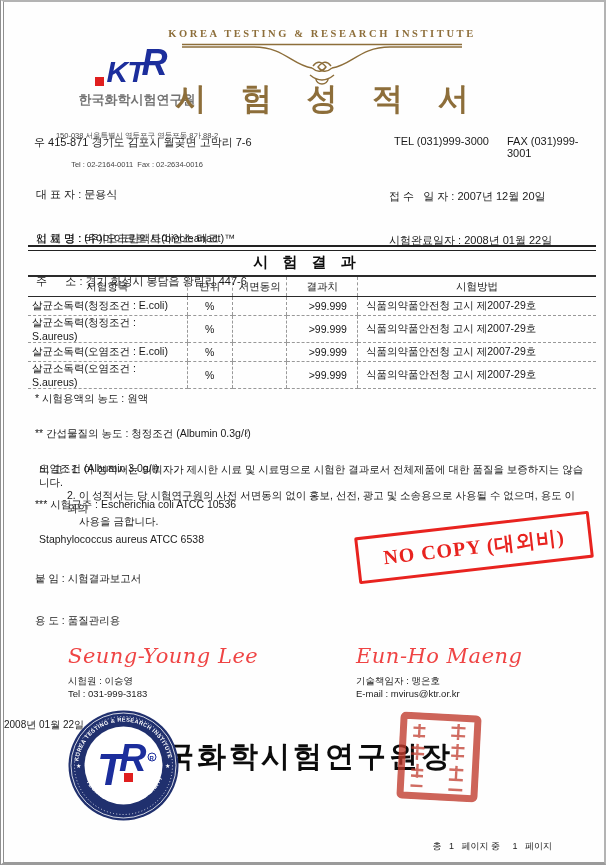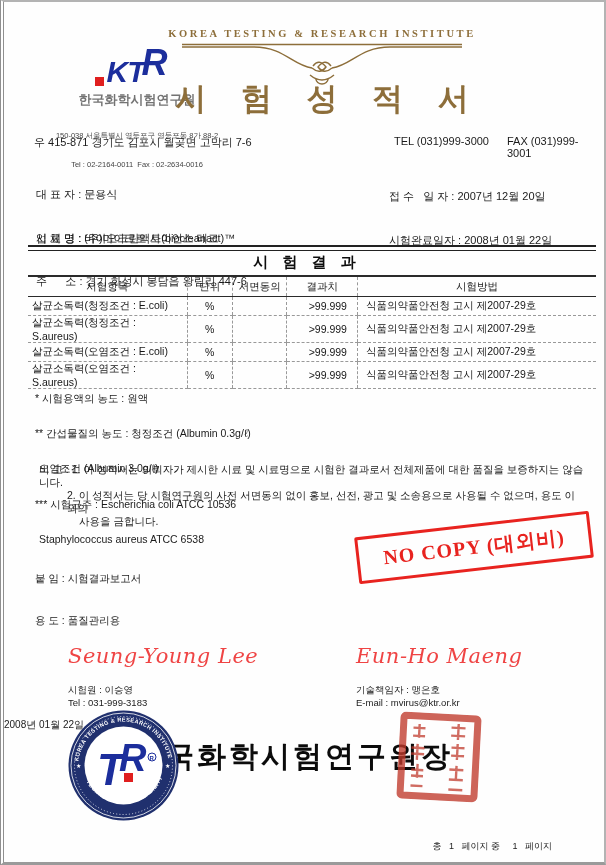--- a/index.html
+++ b/index.html
@@ -59,21 +59,21 @@
   
   .nocopy{position:absolute;left:352px;top:522px;width:230px;height:41px;z-index:5;
           border:3px solid #e8231f;border-radius:2px;transform:rotate(-6.5deg);
           display:flex;align-items:center;justify-content:center;
           font-family:"Liberation Serif",serif;font-size:20px;font-weight:bold;
           letter-spacing:1px;color:#e8231f;background:rgba(255,255,255,0.15);}
   .sig{position:absolute;top:642px;}
   .sig-l{left:64px;} .sig-r{left:352px;}
   .sig-script{font-family:"DejaVu Serif",serif;font-style:italic;font-size:21px;
               letter-spacing:0.5px;color:#ef4444;}
-  .sig-meta{margin-top:16px;font-size:9.5px;line-height:12.5px;color:#222;}
+  .sig-meta{margin-top:7px;font-size:9.5px;line-height:12.5px;color:#222;}
 
   
   .issue-date{position:absolute;top:716px;left:0;width:524px;text-align:left;font-size:10px;}
   .director{position:absolute;top:735px;left:0;width:578px;text-align:center;
             font-size:29px;font-weight:bold;letter-spacing:3px;color:#0b0b0b;}
   .round-seal{position:absolute;left:63px;top:707px;}
   .red-seal{position:absolute;left:394px;top:711px;transform:rotate(3deg);z-index:4;opacity:0.92;}
   .footer{position:absolute;top:838px;left:0;width:548px;text-align:right;
           font-size:9px;color:#222;white-space:pre;}
 </style>

